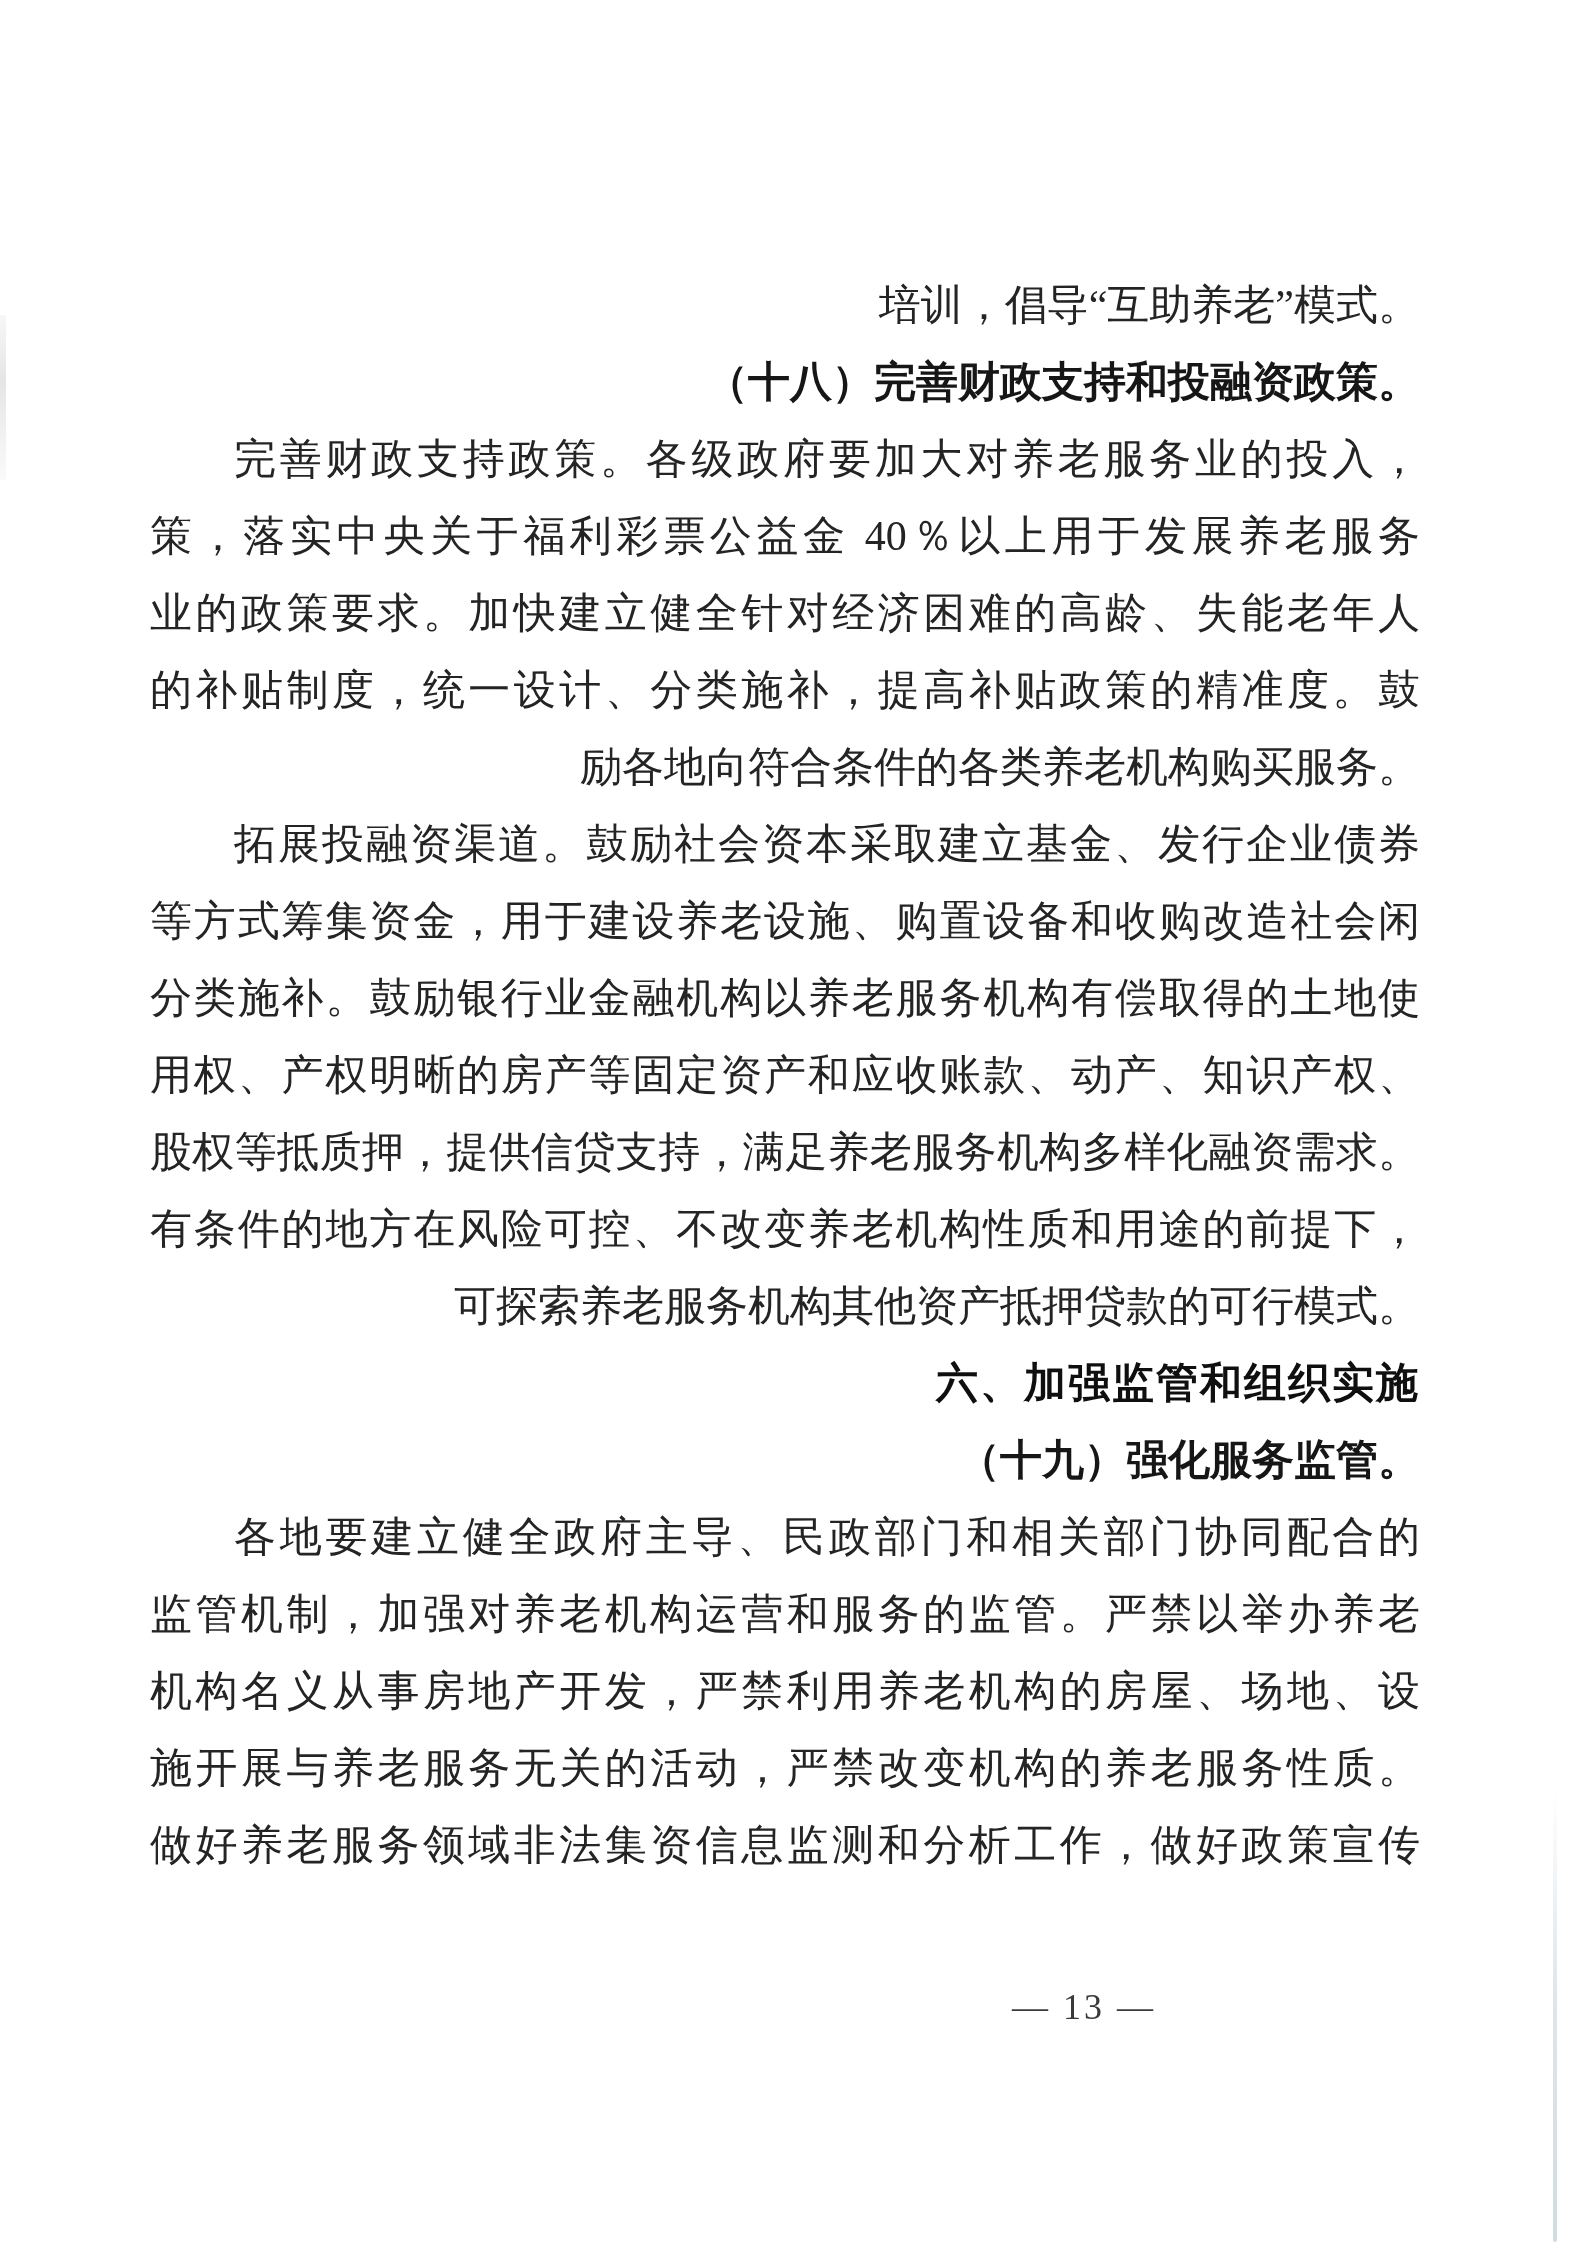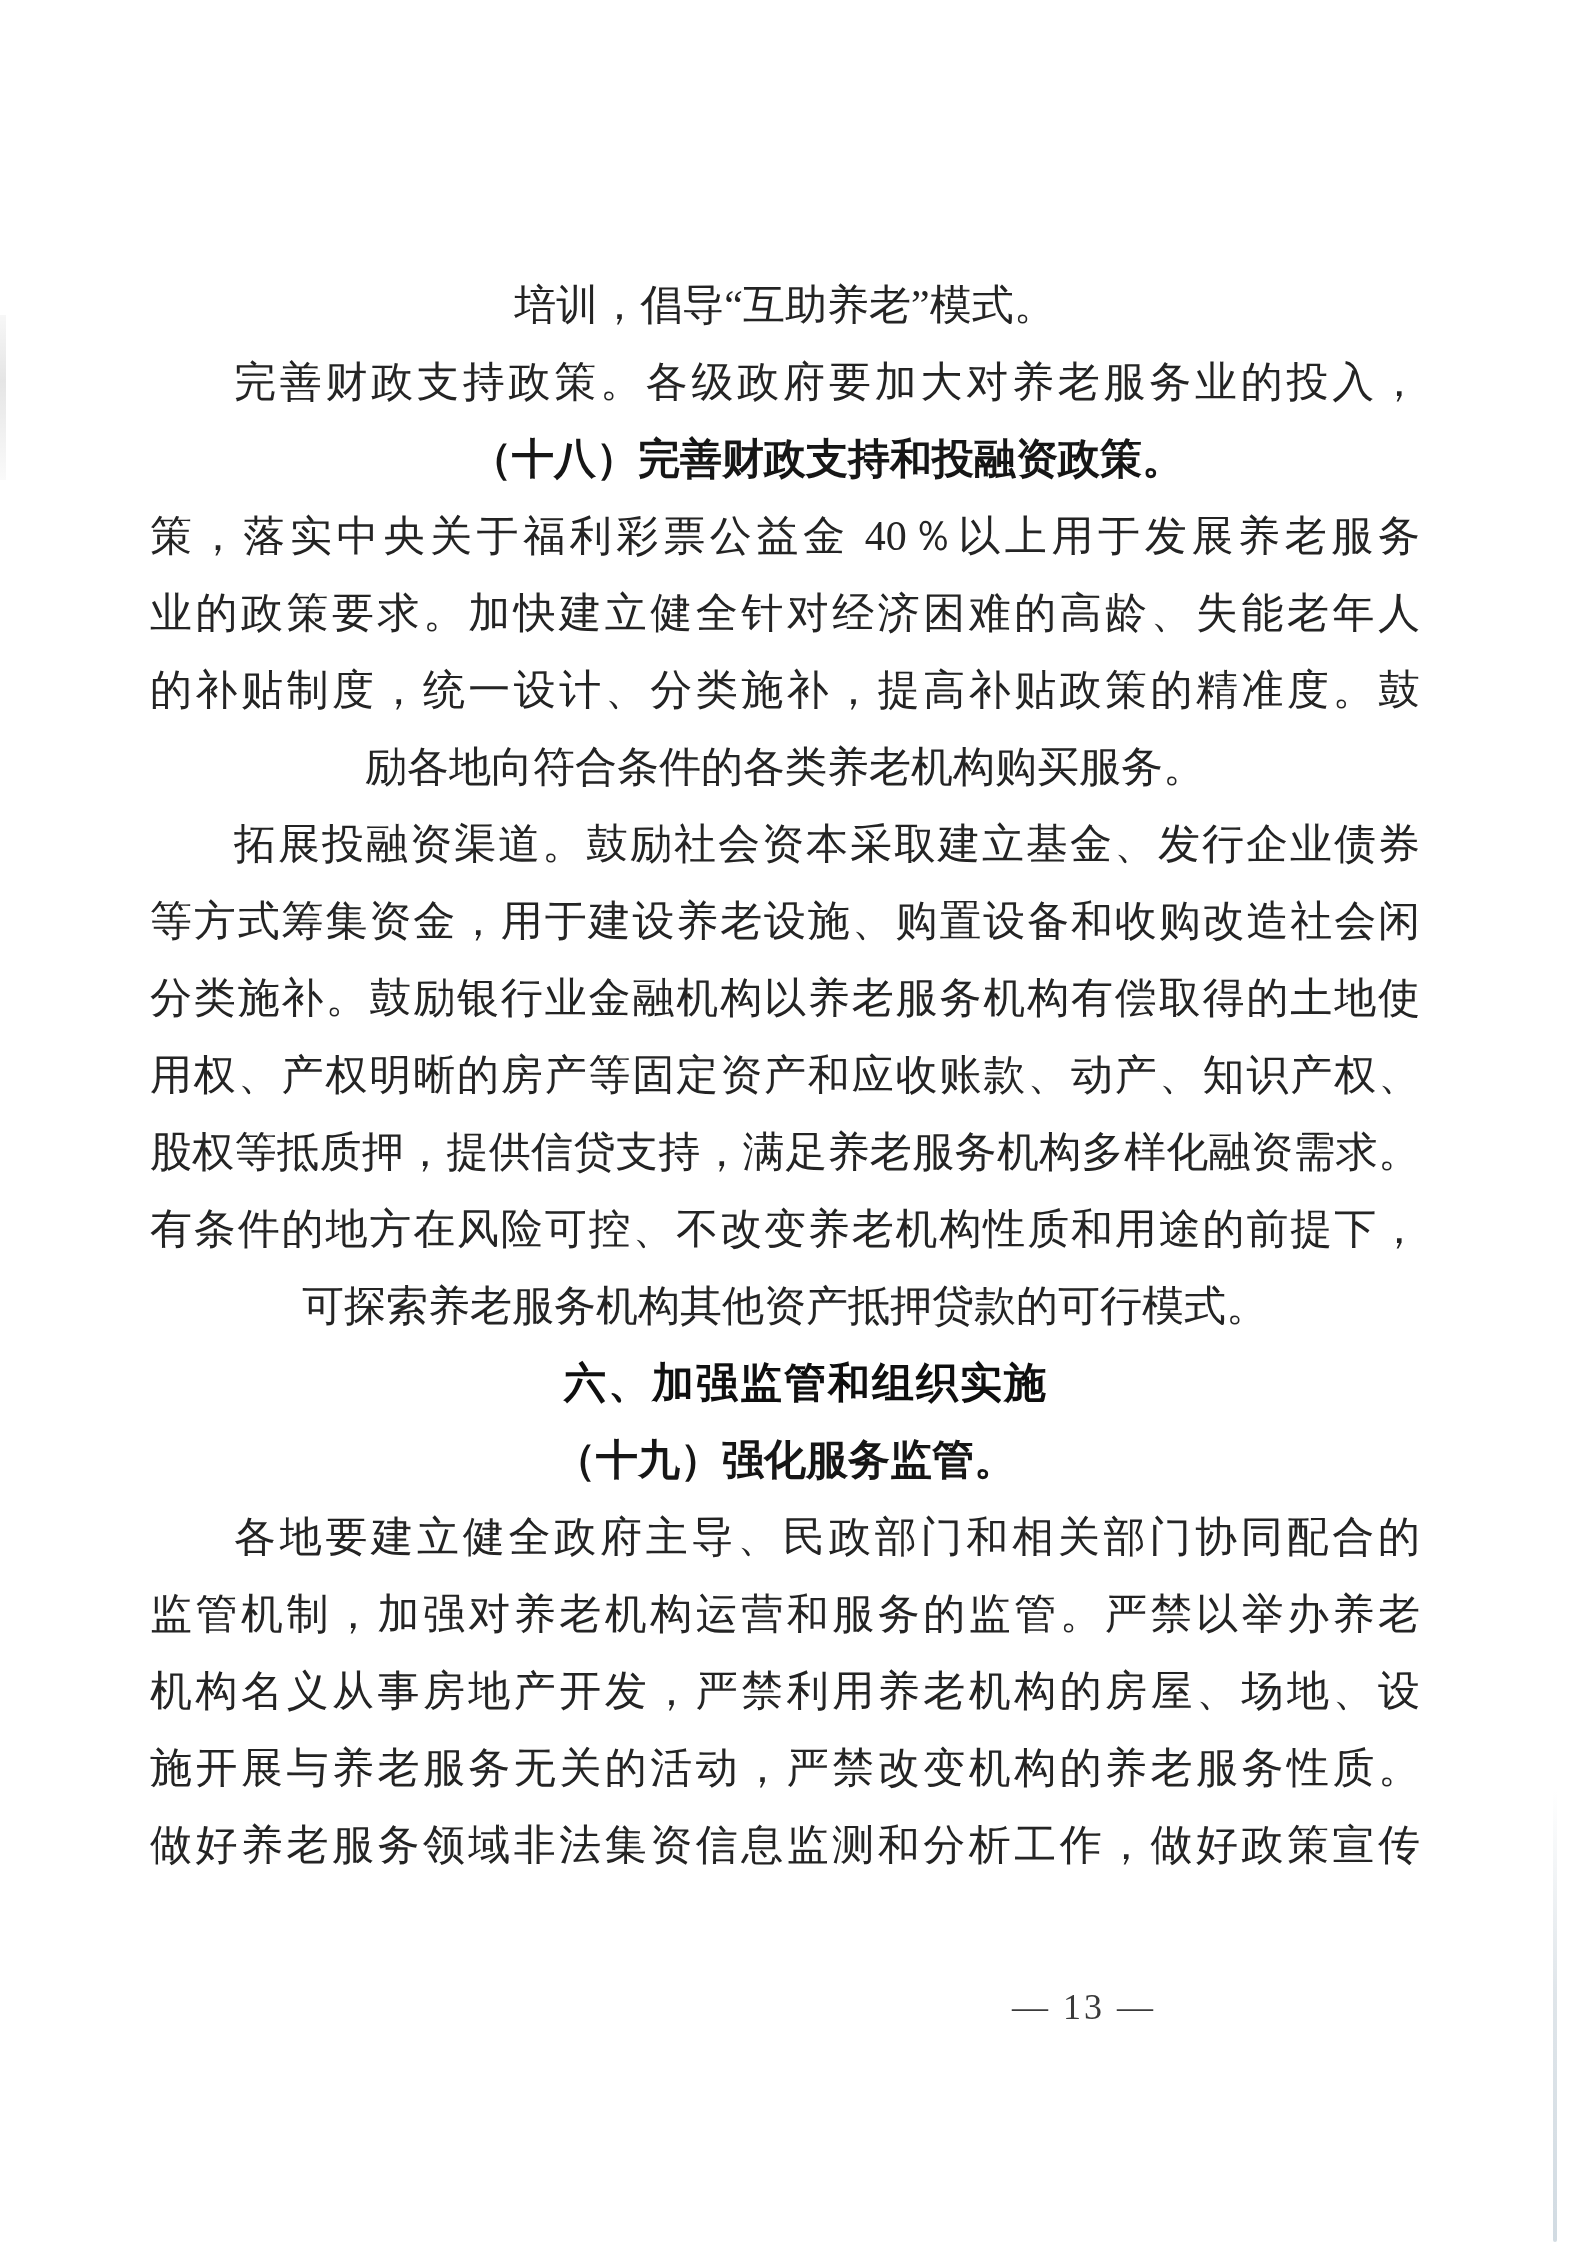--- a/index.html
+++ b/index.html
@@ -20,21 +20,21 @@
     left: 150px;
     top: 267px;
     width: 1270px;
     color: #242424;
   }
   .line {
     height: 77px;
     line-height: 77px;
     font-size: 42px;
     white-space: nowrap;
-    text-align: center;
+    text-align: right;
   }
   .l-just {
     white-space: normal;
     text-align: justify;
     text-align-last: justify;
     text-justify: inter-character;
   }
   .l-indent {
     text-indent: 2em;
   }
@@ -89,22 +89,22 @@
 </head>
 <body>
 
 <div class="page">
 
   <div class="scan-smudge-left"></div>
   <div class="scan-line-right"></div>
 
   <div class="doc-body">
     <div class="line">培训，倡导“互助养老”模式。</div>
+    <div class="line l-indent heading-sub">（十八）完善财政支持和投融资政策。</div>
     <div class="line l-indent l-just">完善财政支持政策。各级政府要加大对养老服务业的投入，</div>
-    <div class="line l-indent heading-sub">（十八）完善财政支持和投融资政策。</div>
     <div class="line l-just">策，落实中央关于福利彩票公益金 40％以上用于发展养老服务</div>
     <div class="line l-just">业的政策要求。加快建立健全针对经济困难的高龄、失能老年人</div>
     <div class="line l-just">的补贴制度，统一设计、分类施补，提高补贴政策的精准度。鼓</div>
     <div class="line">励各地向符合条件的各类养老机构购买服务。</div>
     <div class="line l-indent l-just">拓展投融资渠道。鼓励社会资本采取建立基金、发行企业债券</div>
     <div class="line l-just">等方式筹集资金，用于建设养老设施、购置设备和收购改造社会闲</div>
     <div class="line l-just">分类施补。鼓励银行业金融机构以养老服务机构有偿取得的土地使</div>
     <div class="line l-just">用权、产权明晰的房产等固定资产和应收账款、动产、知识产权、</div>
     <div class="line l-just">股权等抵质押，提供信贷支持，满足养老服务机构多样化融资需求。</div>
     <div class="line l-just">有条件的地方在风险可控、不改变养老机构性质和用途的前提下，</div>

